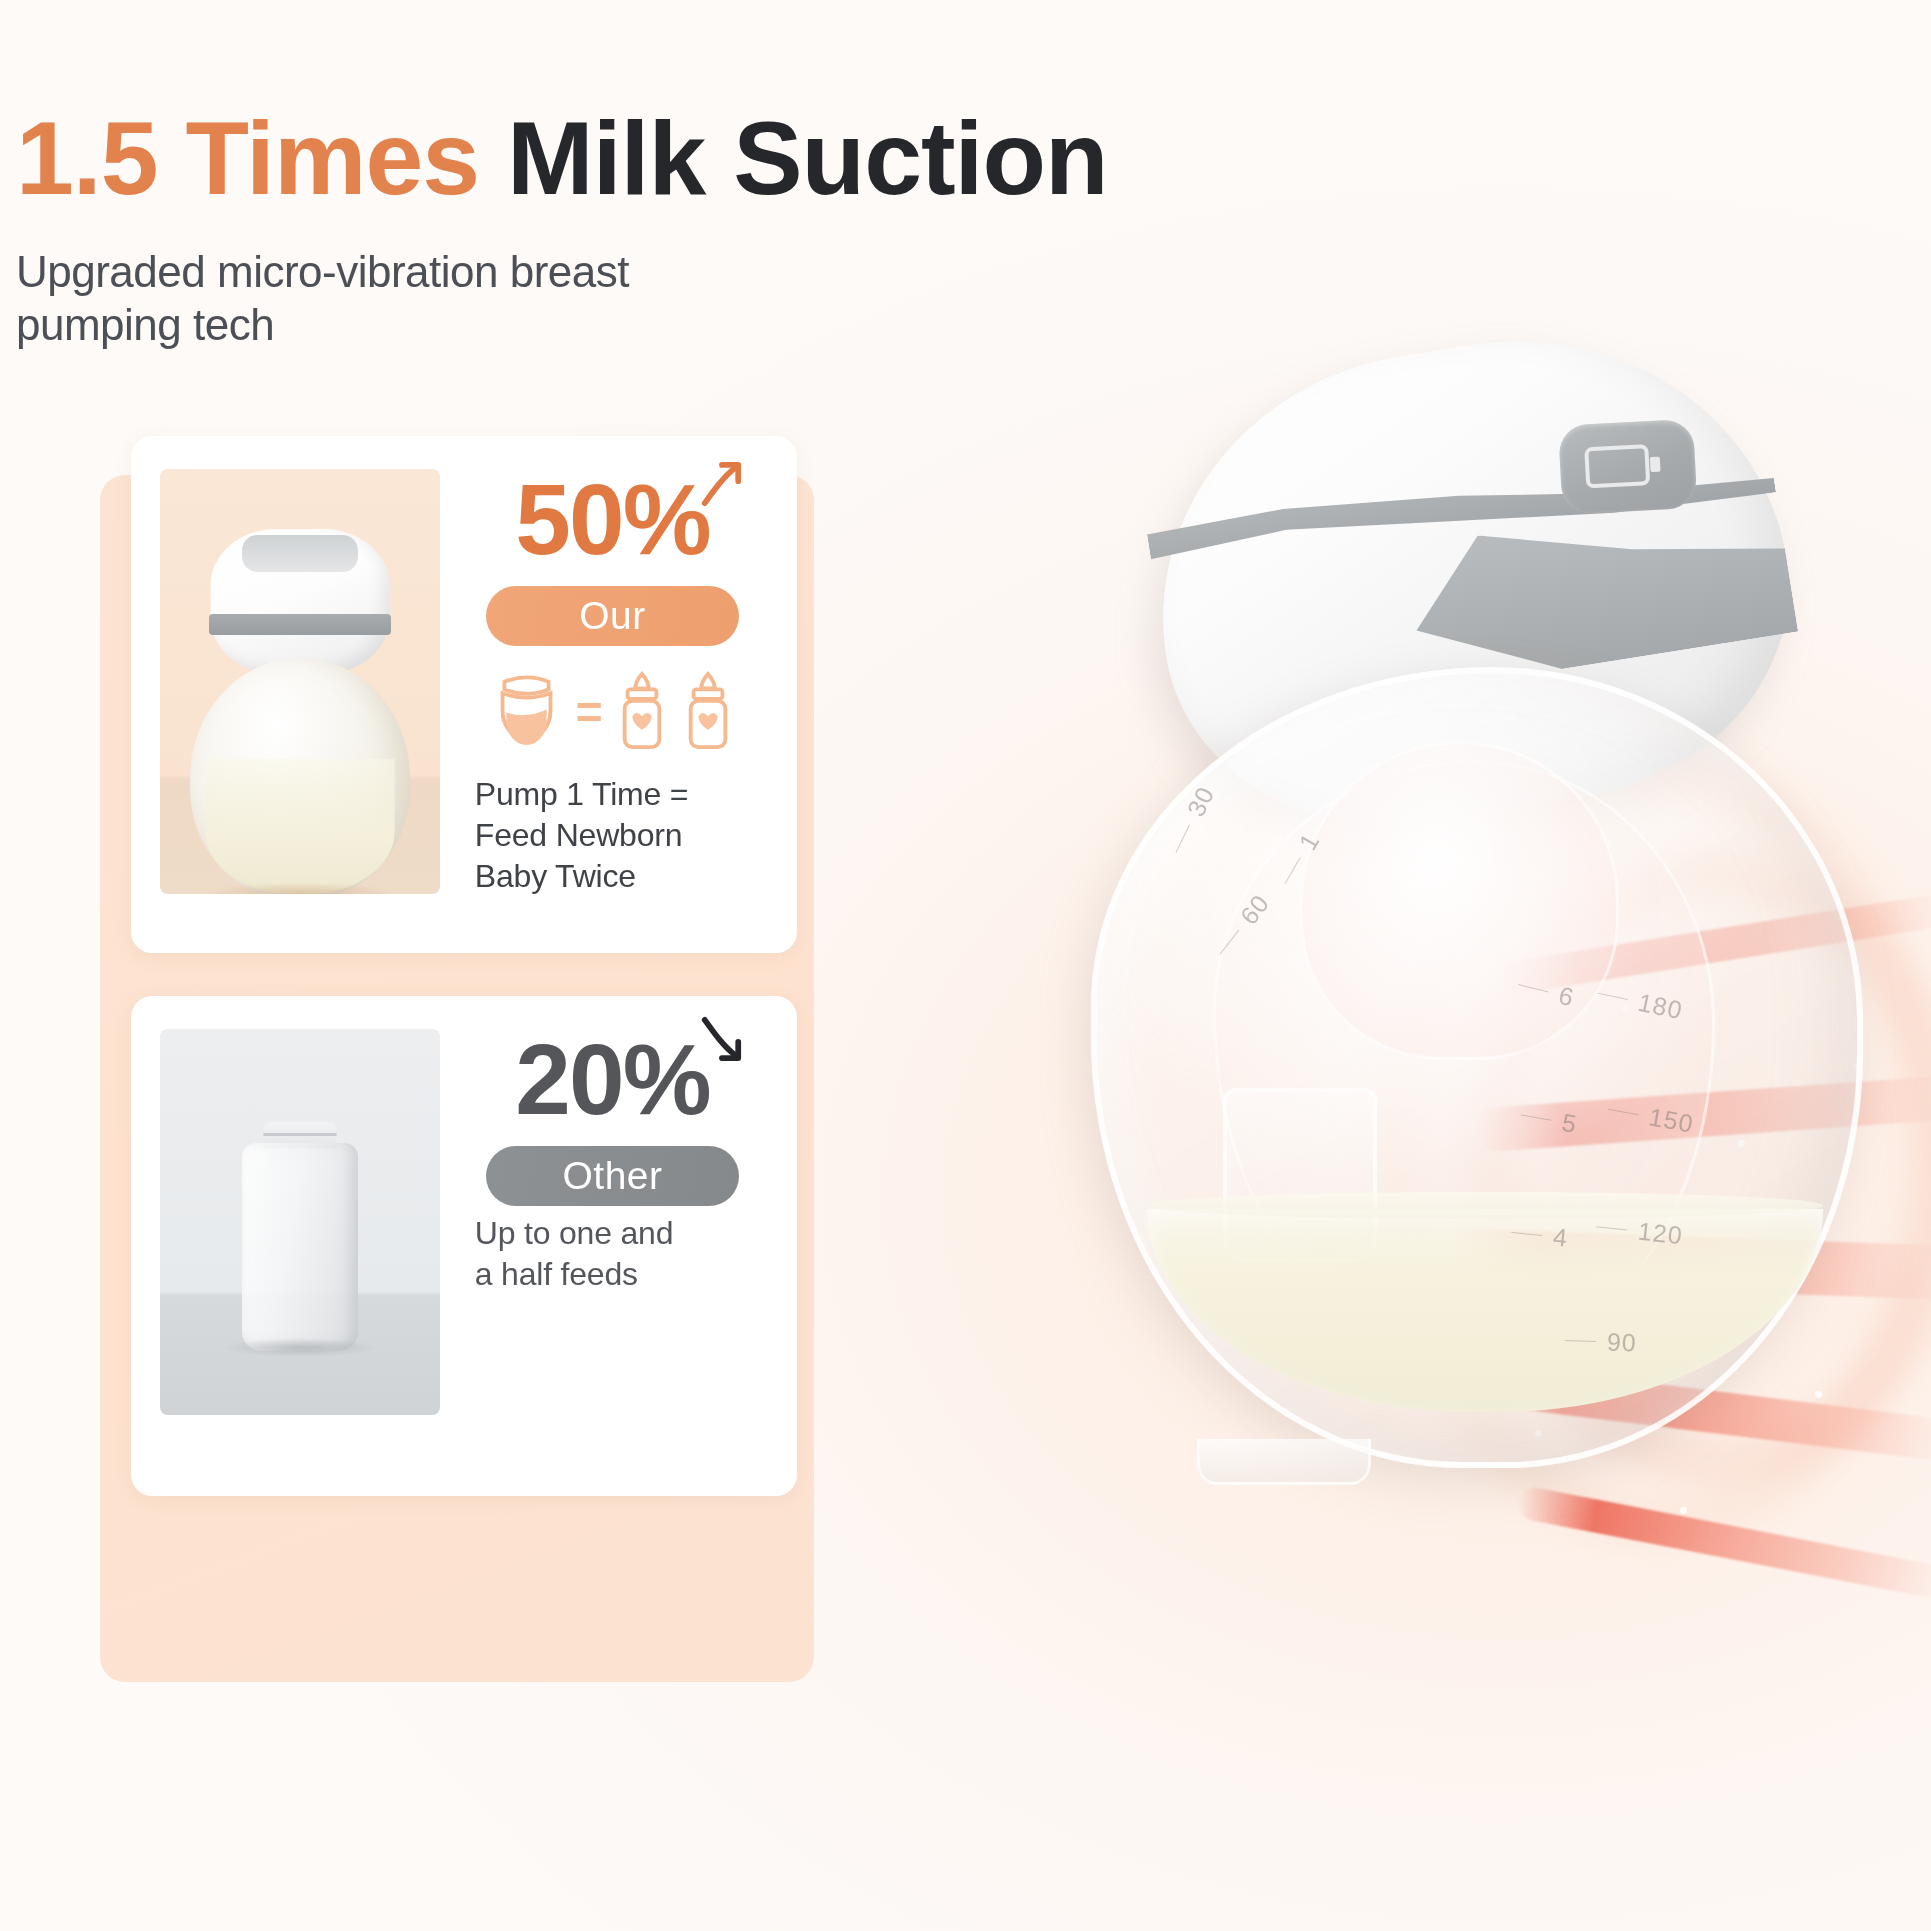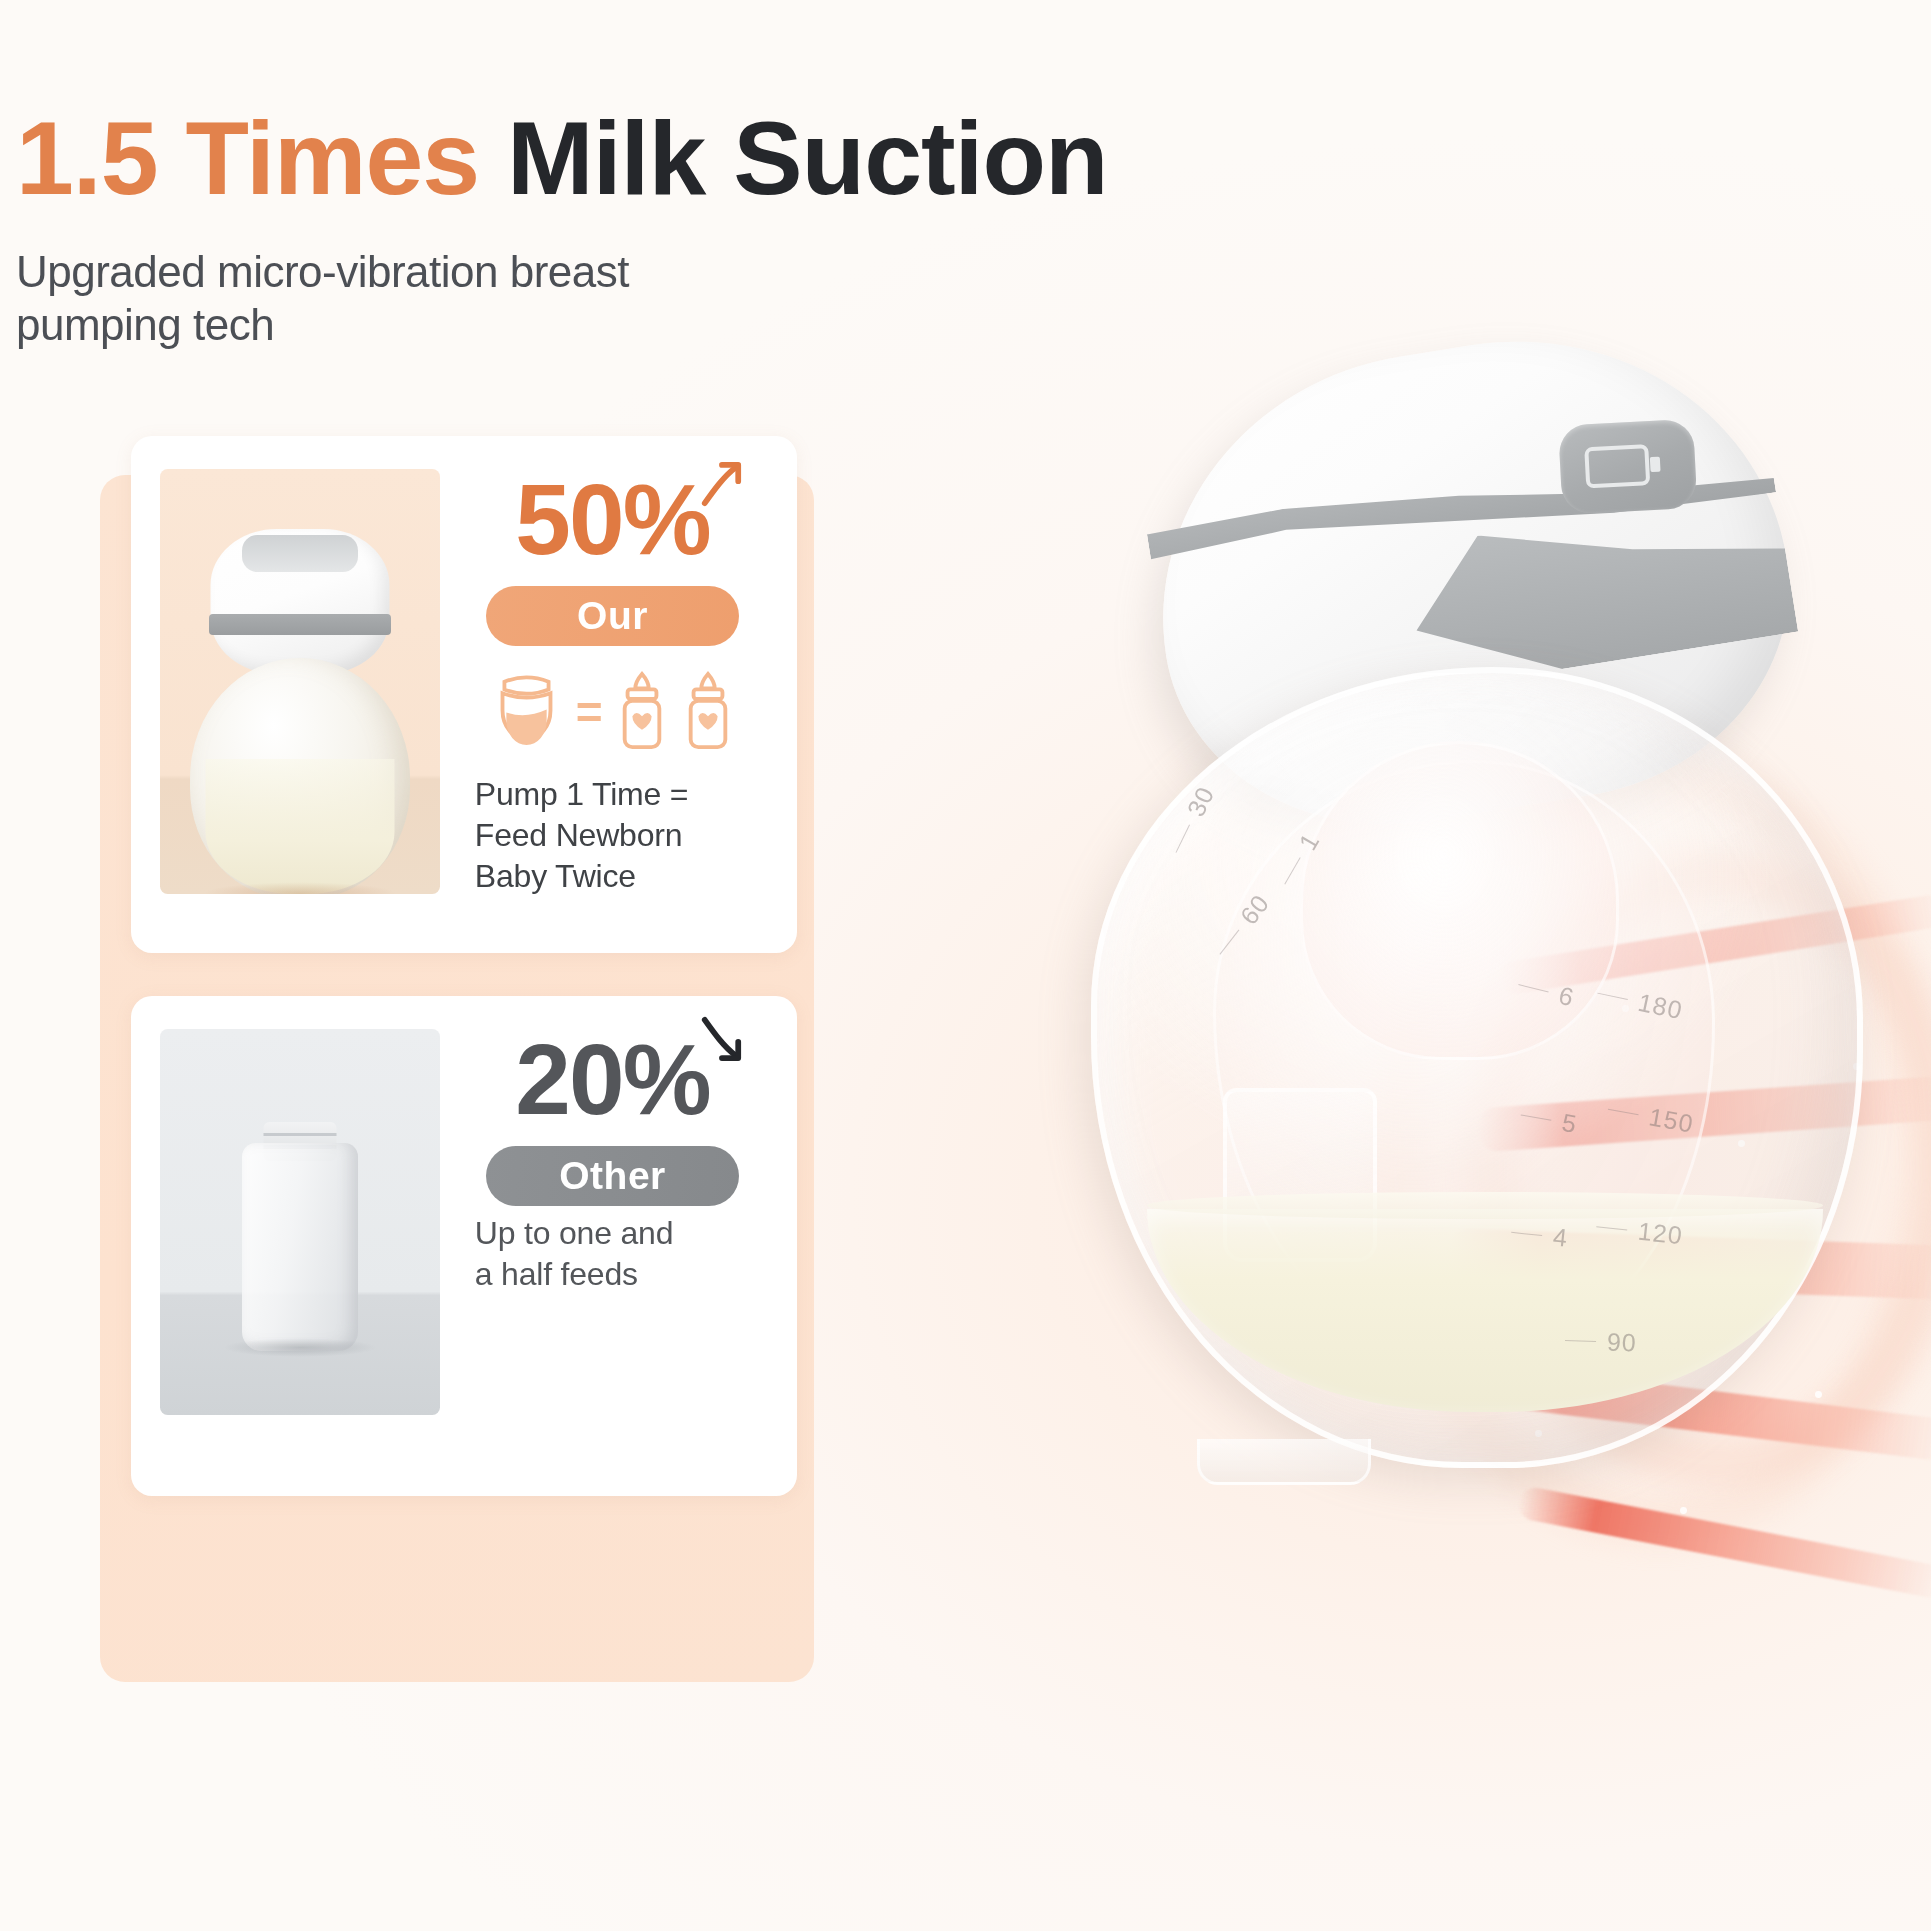--- a/index.html
+++ b/index.html
@@ -100,21 +100,21 @@
   .pct-row { position:relative; display:flex; align-items:flex-start; }
   .pct { font-size:100px; font-weight:bold; line-height:1; letter-spacing:-1.9px; }
   .pct-our   { color:#e07a42; }
   .pct-other { color:#54565a; }
   .arrow-up { position:absolute; right:-33px; top:-7.7px; }
   .arrow-dn { position:absolute; right:-33px; top:-15.4px; }
 
   .badge {
     margin-top:17.4px; width:253px; height:60px; border-radius:30px;
     display:flex; align-items:center; justify-content:center;
-    font-size:39px; font-weight:bold; color:#fff; letter-spacing:0.5px;
+    font-size:39px; font-weight:normal; color:#fff; letter-spacing:0.5px;
   }
   .badge-our   { background:linear-gradient(95deg,#f0a678 0%,#ee9f6e 100%); }
   .badge-other { background:linear-gradient(95deg,#8e9194 0%,#86898c 100%);text-align:center; }
 
   .icon-row { margin-top:21px; display:flex; align-items:center; gap:13.5px; height:89px; }
   .eq { font-size:46px; font-weight:bold; color:#f5b98f; line-height:1; }
 
   .caption {
     margin-top:17.4px; font-size:32px; line-height:1.28; color:#3f4246;
     text-align:left; align-self:flex-start; padding-left:5.8px; letter-spacing:-0.2px;

